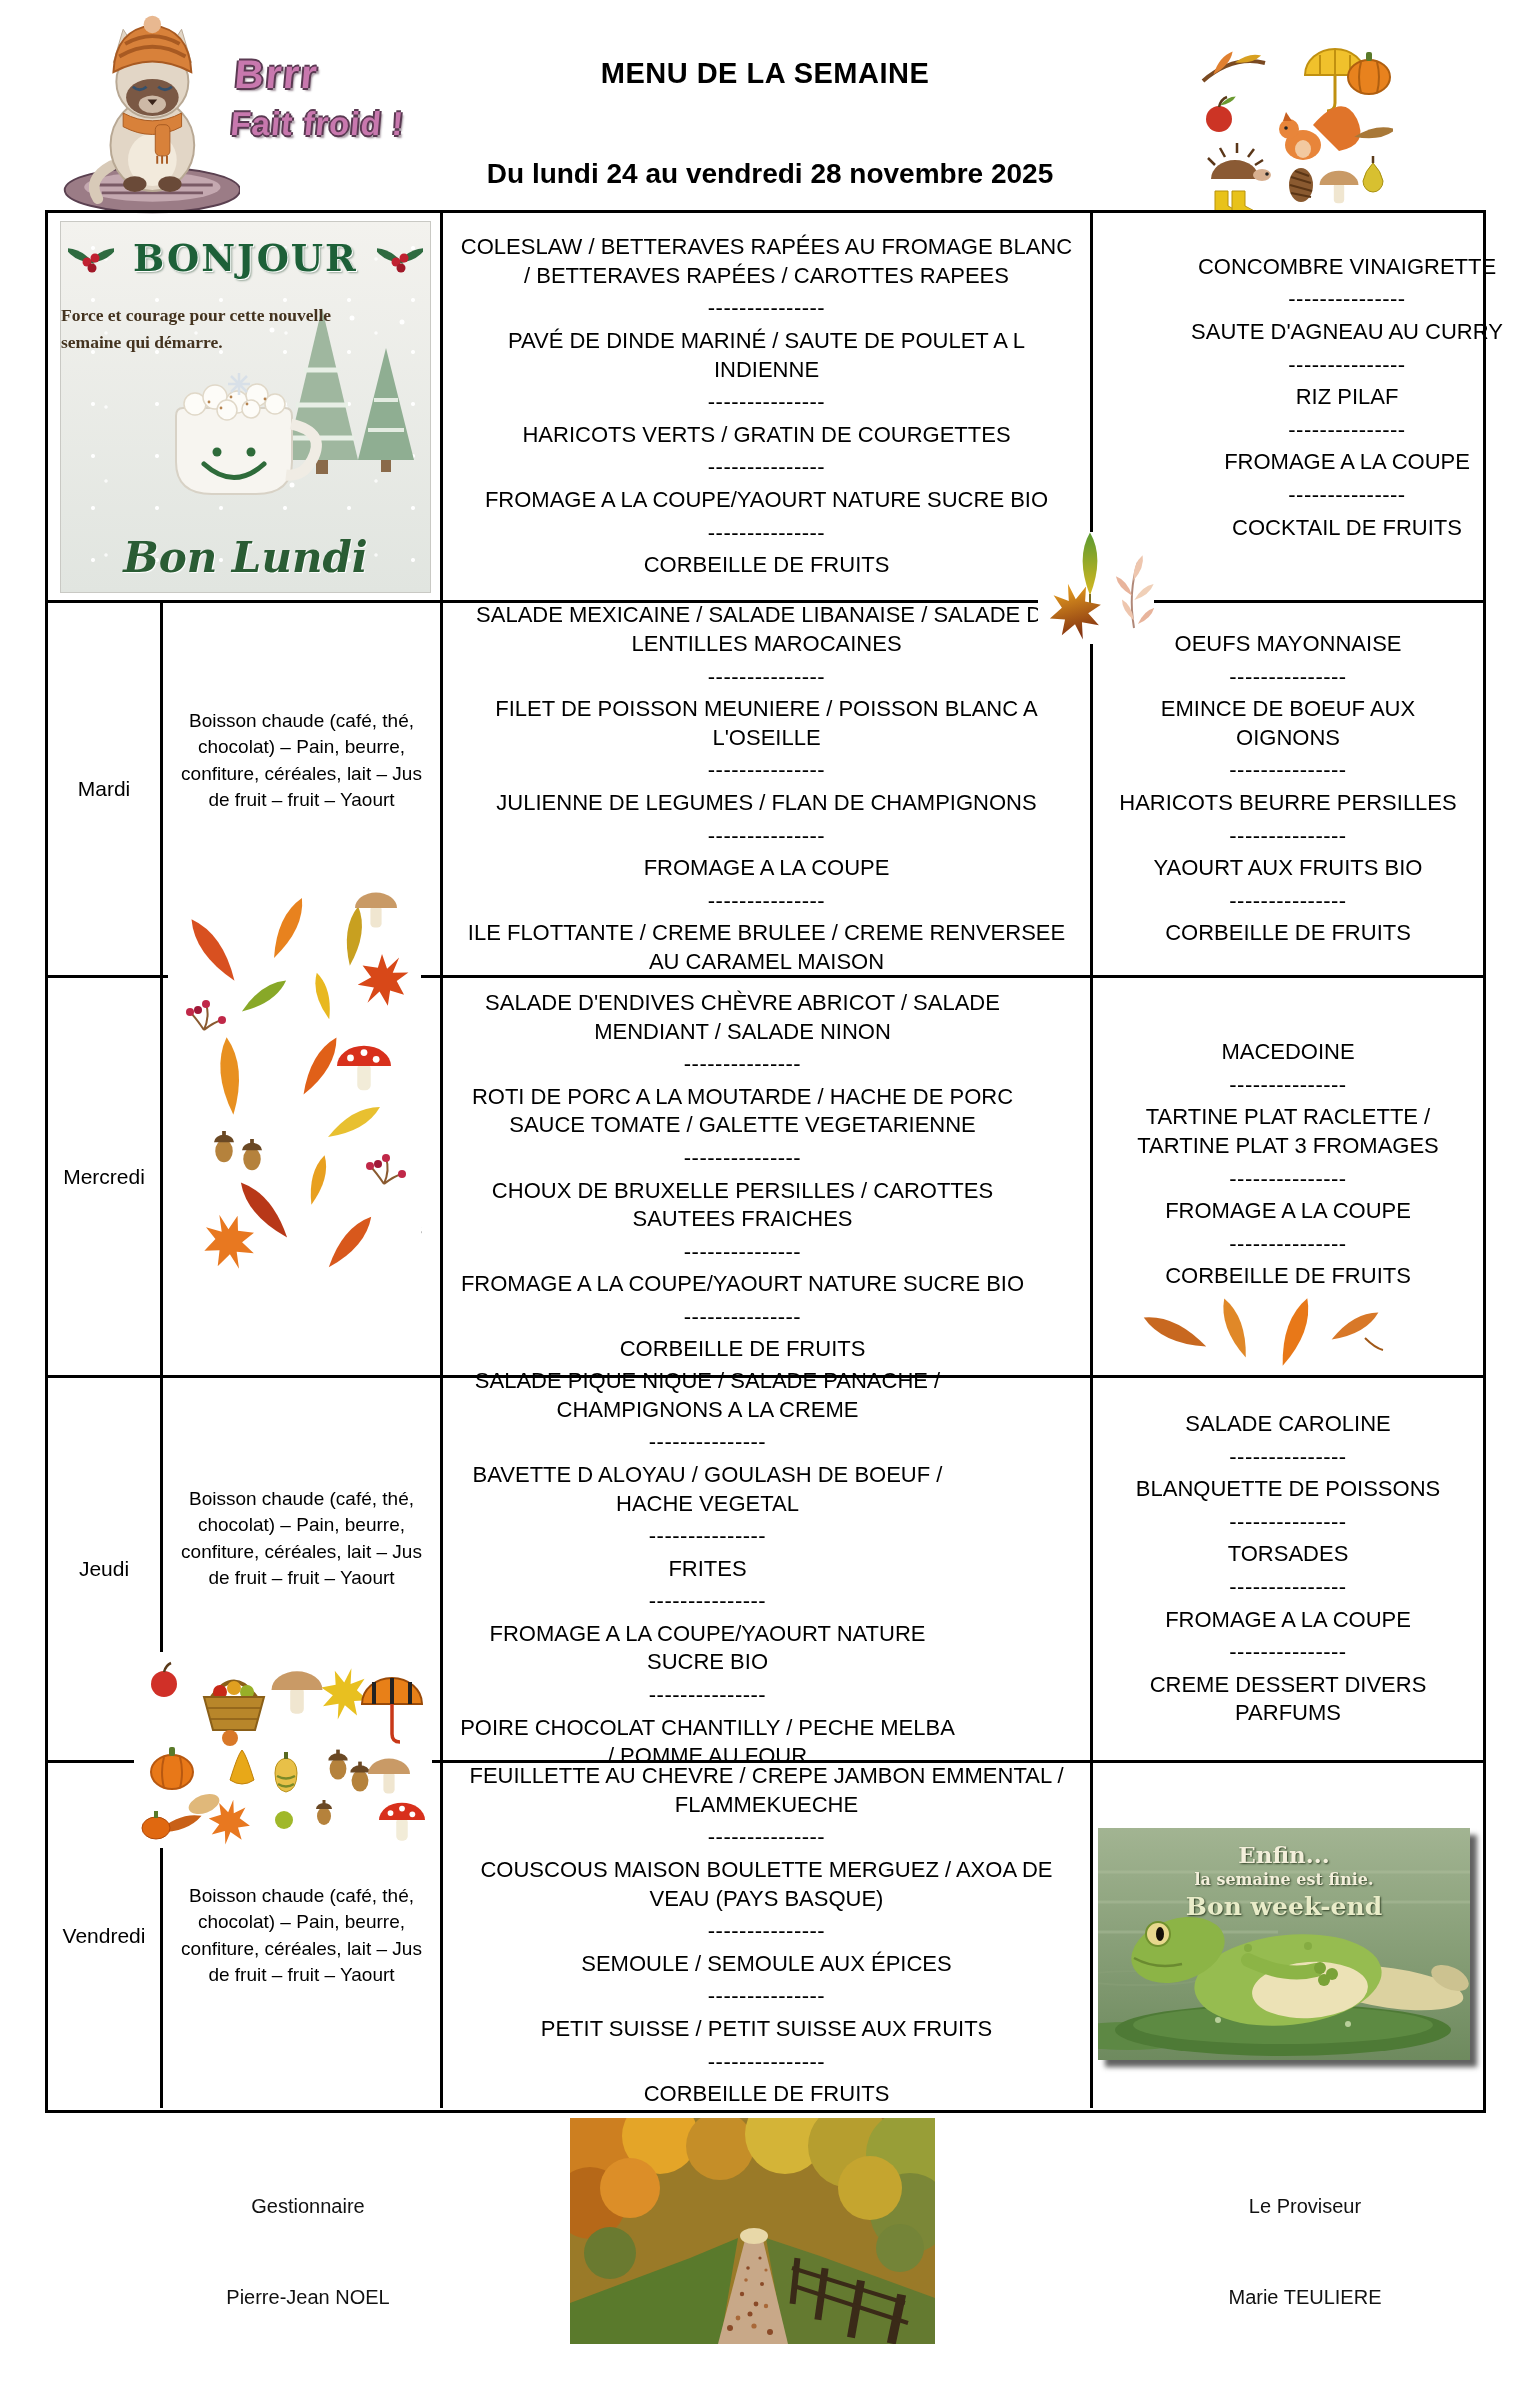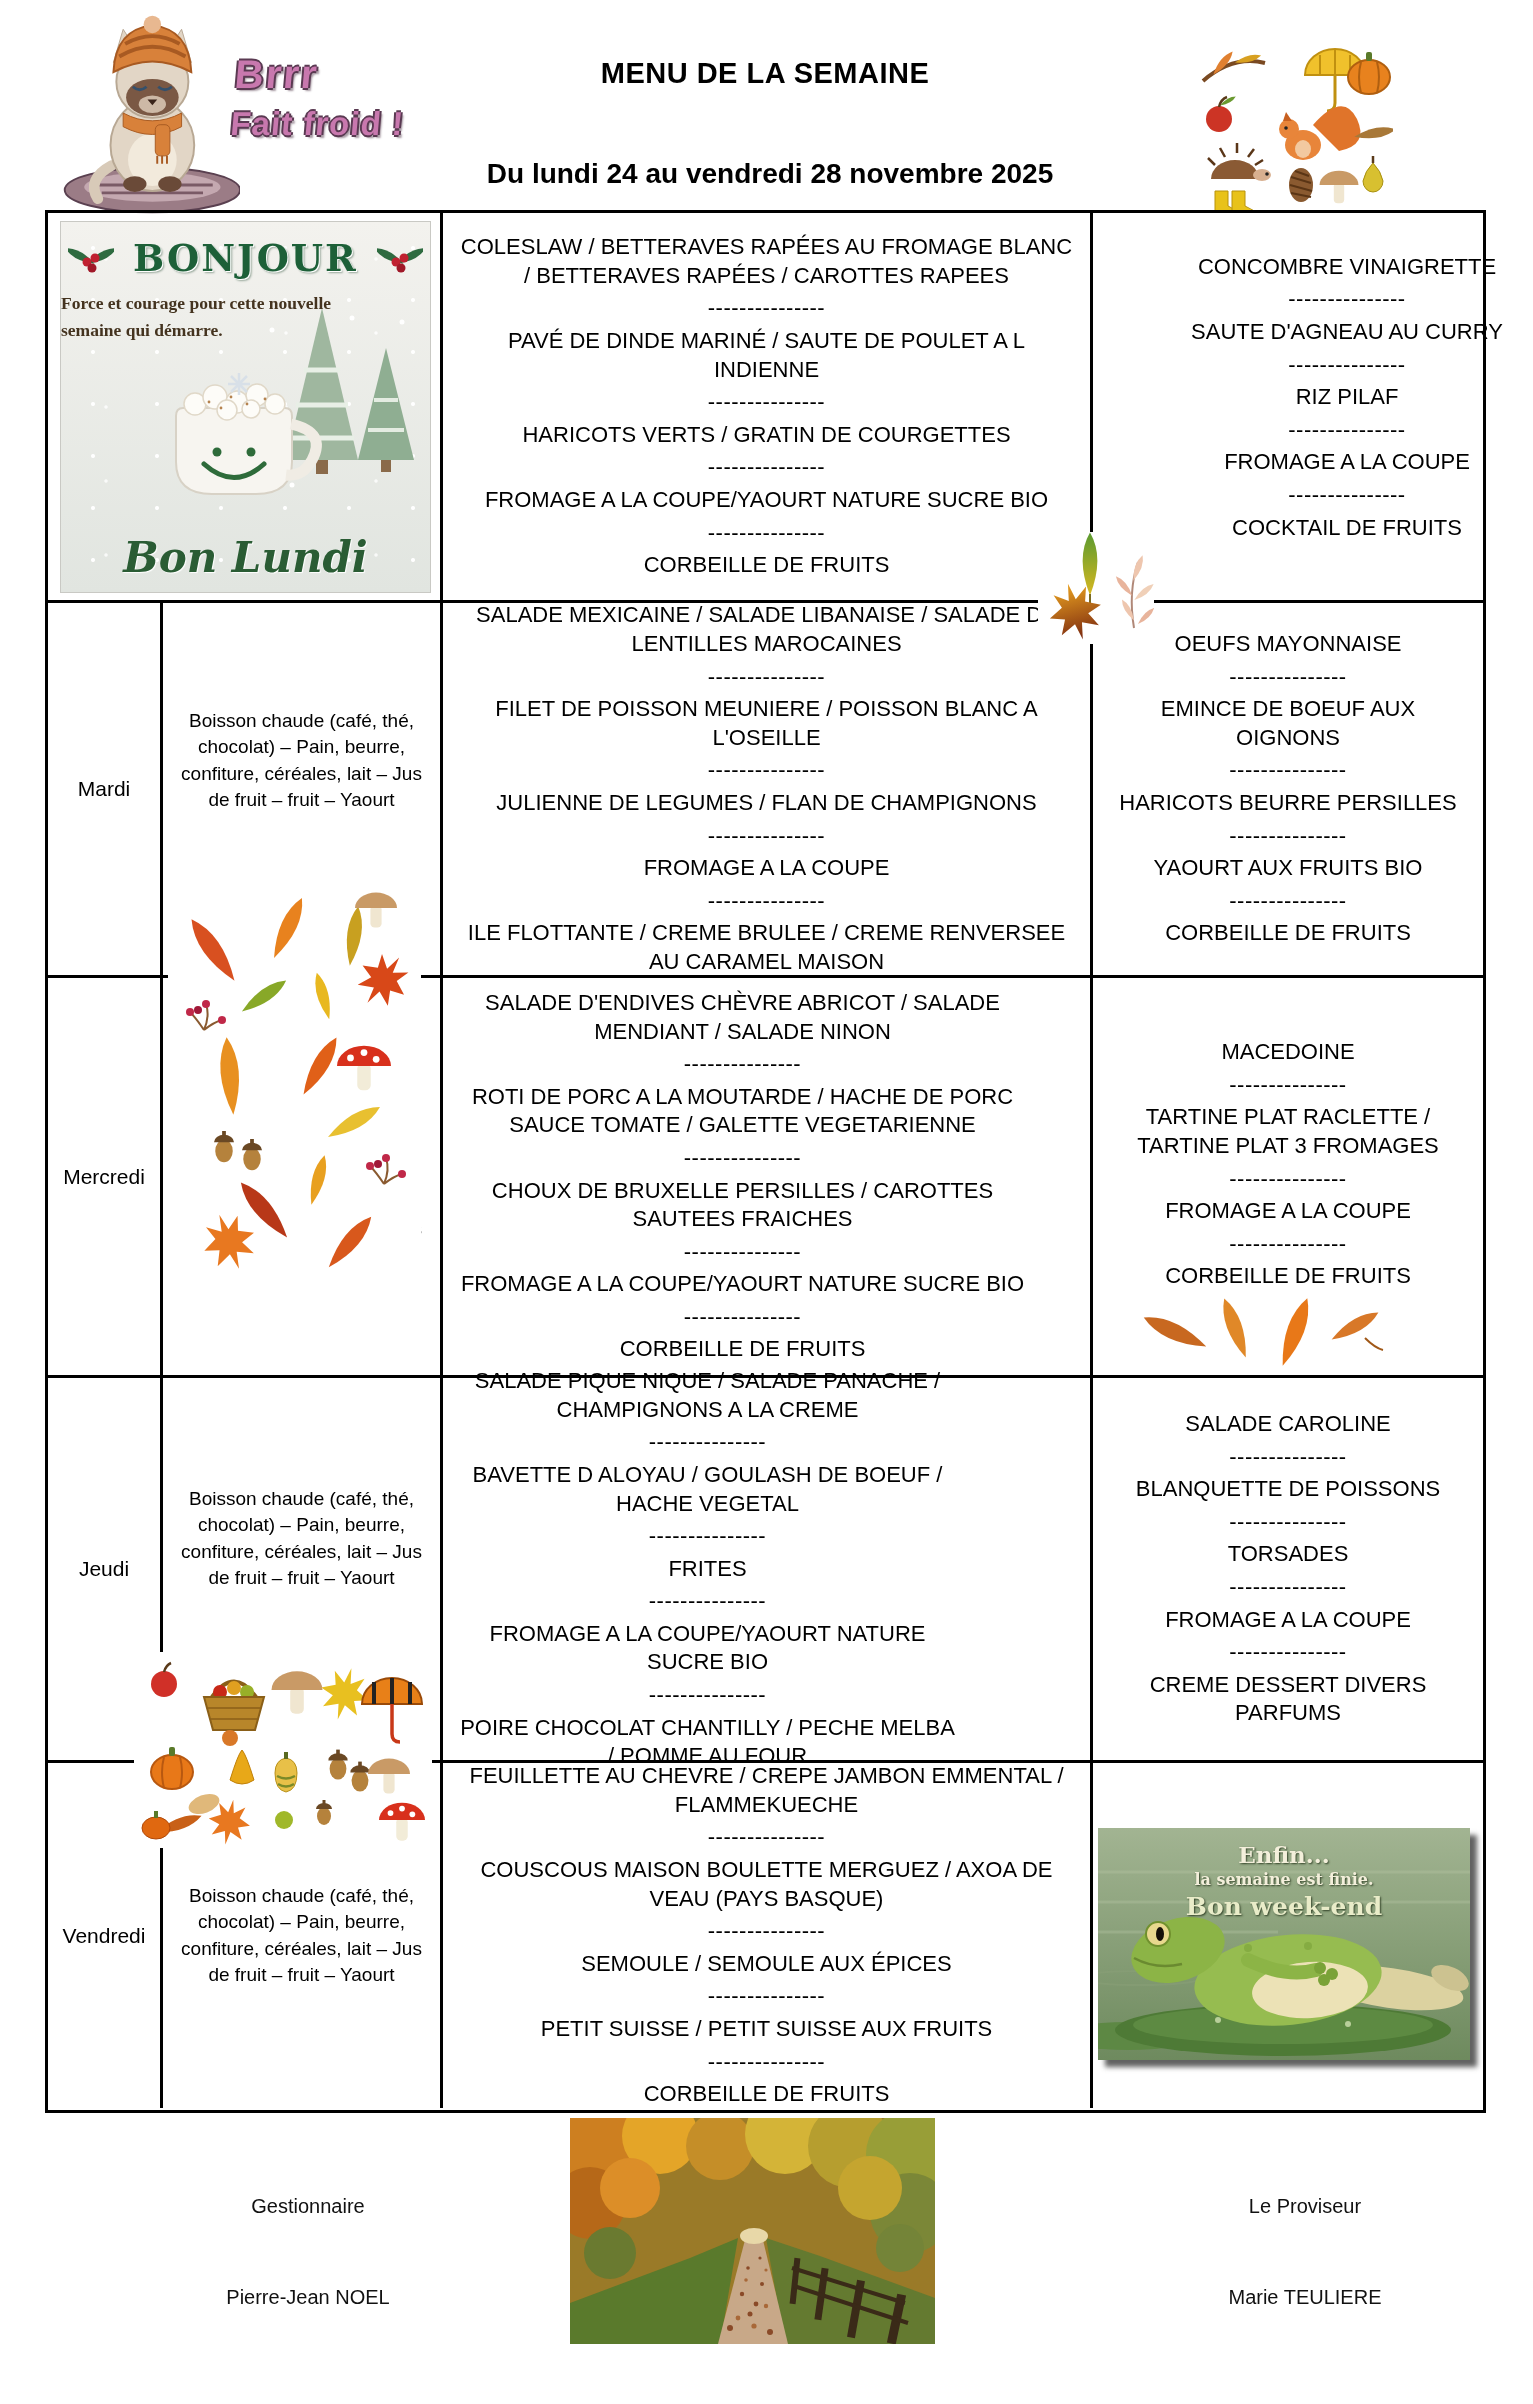--- a/index.html
+++ b/index.html
@@ -37,21 +37,21 @@
       border:1px solid #c9c9c4;box-sizing:border-box;overflow:hidden;
       background-image:radial-gradient(circle,#fff 1.5px,transparent 2.5px),
                        radial-gradient(circle,#ffffffcc 1.2px,transparent 2.2px),
                        linear-gradient(#f3f2ee,#e1e5e0);
       background-size:64px 52px,90px 74px,100% 100%;}
   .mc-trees{position:absolute;right:8px;top:78px;z-index:1;}
   .mc-top{position:relative;z-index:3;display:flex;align-items:center;justify-content:center;
           gap:19px;margin-top:14px;}
   .mc-title{font-family:"DejaVu Serif",serif;font-weight:bold;font-size:37px;color:#1d6038;
             letter-spacing:2px;text-shadow:1px 1px 0 #ffffff,2px 2px 2px rgba(20,60,35,.4);}
-  .mc-msg{position:relative;z-index:3;margin-top:10px;font-family:"Liberation Serif",serif;
+  .mc-msg{position:relative;z-index:3;margin-top:22px;font-family:"Liberation Serif",serif;
           font-weight:bold;font-size:17.5px;color:#44331f;line-height:1.55;}
   .mc-mug{position:absolute;left:58px;top:142px;z-index:3;}
   .mc-sign{position:absolute;bottom:10px;left:0;right:0;z-index:4;text-align:center;
            font-family:"DejaVu Serif",serif;font-style:italic;font-weight:bold;
            font-size:42px;color:#2a5c34;text-shadow:1px 1px 1px #ffffff;}
 
   
   .weekend-card{position:absolute;left:1050px;top:1615px;width:372px;height:232px;z-index:3;
       box-shadow:7px 7px 5px rgba(45,45,45,.75);overflow:hidden;background:#8b5cf6;}
   .wc-text{position:absolute;top:12px;left:0;right:0;text-align:center;z-index:4;

